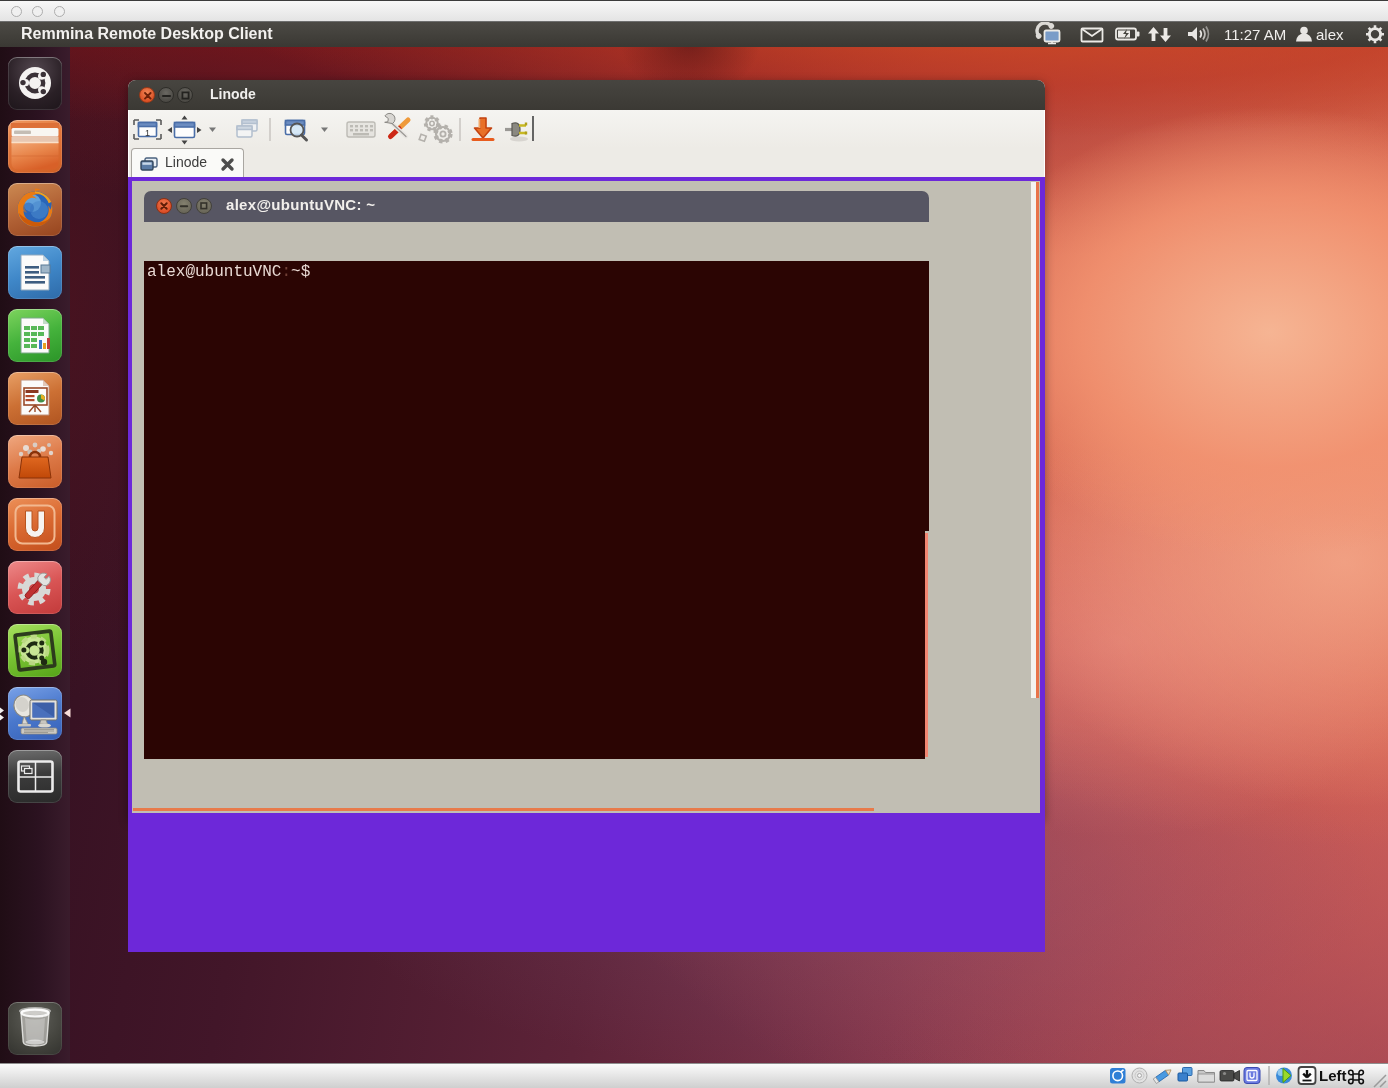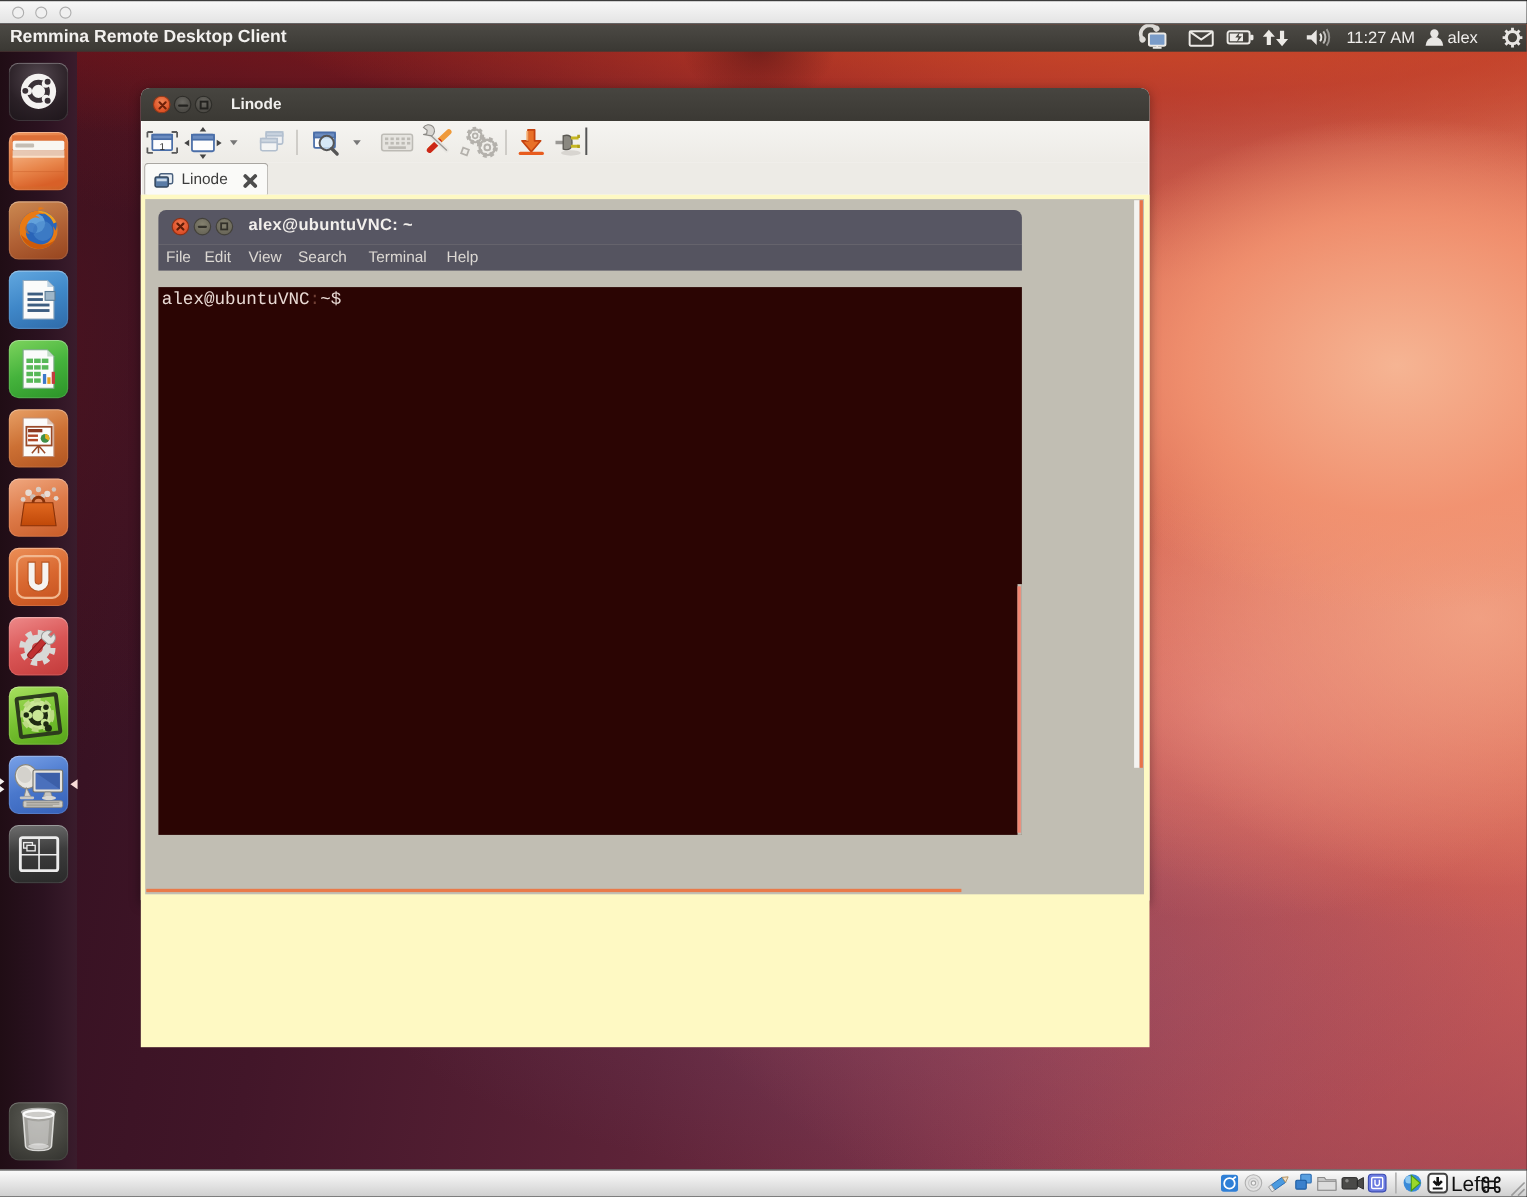--- a/index.html
+++ b/index.html
@@ -29,39 +29,39 @@
     background:linear-gradient(#f8f8f8,#e4e4e4);
     border-top:1px solid #3c3c3c;
     border-bottom:1px solid #6e6e6e;box-sizing:border-box;}
   .mdot{position:absolute;top:5px;width:11px;height:11px;border-radius:50%;
     border:1.5px solid #adadad;background:#f0f0f0;box-sizing:border-box;}
   #mactitle{position:absolute;top:3px;left:0;width:100%;text-align:center;
     font-size:13px;font-weight:bold;color:#454545;}
   
   #panel{left:0;top:22px;width:1388px;height:25px;
     background:linear-gradient(#4c4a45,#3a3833);}
-  #paneltitle{position:absolute;left:9px;top:3px;font-size:16px;font-weight:bold;color:#f3f1ef;}
+  #paneltitle{position:absolute;left:21px;top:3px;font-size:16px;font-weight:bold;color:#f3f1ef;}
   
   #launcher{left:0;top:47px;width:70px;height:1016px;background:linear-gradient(to right,#200d15,#2b1220 55%,#3a1c2c);}
   .tile{position:absolute;left:8px;width:54px;height:53px;border-radius:9px;
     box-shadow:inset 0 1px 0 rgba(255,255,255,.25), inset 0 0 0 1px rgba(255,255,255,.12);}
   
   #rwin{left:128px;top:80px;width:917px;height:740px;border-radius:8px 8px 2px 2px;
     background:#fff;box-shadow:0 2px 10px rgba(0,0,0,.35);}
   #rtitle{position:absolute;left:0;top:0;width:100%;height:30px;border-radius:8px 8px 0 0;
     background:linear-gradient(#474540,#3b3934);box-sizing:border-box;}
   .wbtn{position:absolute;top:7px;width:16px;height:16px;border-radius:50%;box-sizing:border-box;}
   #rtitletxt{position:absolute;left:82px;top:6px;font-size:14px;font-weight:bold;color:#f0efed;}
   #rtoolbar{position:absolute;left:1px;top:30px;width:915px;height:38px;
     background:linear-gradient(#f5f4f1,#edebe6);}
   #rtabs{position:absolute;left:1px;top:68px;width:915px;height:29px;
     background:#edebe6;border-bottom:1px solid #fdfdfc;}
   #rtab{position:absolute;left:2px;top:0px;width:113px;height:29px;background:#fafaf8;
     border:1px solid #a9a6a1;border-bottom:none;border-radius:4px 4px 0 0;box-sizing:border-box;}
-  #rbody{position:absolute;left:0;top:97px;width:917px;height:775px;background:#fef9c3;text-align:center;}
+  #rbody{position:absolute;left:0;top:97px;width:917px;height:775px;background:#6d28d9;text-align:center;}
   #rview{position:absolute;left:4px;top:4px;width:908px;height:632px;background:#c1beb3;}
   
   #term{position:absolute;left:12px;top:10px;width:785px;height:553px;}
   #ttitle{position:absolute;left:0;top:0;width:785px;height:31px;background:#575663;border-radius:7px 7px 0 0;}
   #tmenu{position:absolute;left:0;top:31px;width:785px;height:24px;background:#555460;}
   #tbody{position:absolute;left:0;top:70px;width:785px;height:498px;background:#2b0503;}
   .tbtn{position:absolute;top:7px;width:16px;height:16px;border-radius:50%;box-sizing:border-box;}
   #tmenu span{position:absolute;top:3px;font-size:14px;color:#dcd8d3;}
   #prompt{position:absolute;left:3px;top:2px;font-family:"Liberation Mono",monospace;
     font-size:16px;color:#e9dad4;white-space:pre;}
@@ -420,28 +420,20 @@
                 <path d="M3.8 7.2 L10.2 7.2" stroke="#33312a" stroke-width="2" stroke-linecap="round"></path>
               </svg>
             </div>
             <div class="tbtn" style="left:52px;background:radial-gradient(circle at 50% 35%,#84816f,#6b685a 70%);border:1px solid #43413a;">
               <svg width="14" height="14" viewBox="0 0 14 14" style="position:absolute;left:0;top:0;">
                 <rect x="4" y="4" width="5.6" height="5.6" fill="none" stroke="#33312a" stroke-width="1.6"></rect>
               </svg>
             </div>
             <div style="position:absolute;left:82px;top:5px;font-size:15px;font-weight:bold;color:#f2efec;letter-spacing:0.3px;">alex@ubuntuVNC: ~</div>
           </div>
-          <div id="tmenu">
-            <span style="left:7px;">File</span>
-            <span style="left:42px;">Edit</span>
-            <span style="left:82px;">View</span>
-            <span style="left:127px;">Search</span>
-            <span style="left:191px;">Terminal</span>
-            <span style="left:262px;">Help</span>
-          </div>
           <div id="tbody">
             <div id="prompt">alex@ubuntuVNC<span style="color:#714036;">:</span>~$</div>
             <div style="position:absolute;left:781px;top:270px;width:4px;height:228px;background:#c1beb3;"></div>
             <div style="position:absolute;left:781px;top:272px;width:3px;height:224px;background:#f28672;"></div>
           </div>
         </div>
 
         <div style="position:absolute;left:899px;top:1px;width:5px;height:516px;background:#f4f3f0;"></div>
         <div style="position:absolute;left:904px;top:1px;width:3px;height:516px;background:#e8744a;"></div>
         <div style="position:absolute;left:1px;top:627px;width:741px;height:3px;background:#e87a4a;"></div>
@@ -543,20 +535,20 @@
       <line x1="171" y1="3" x2="171" y2="22" stroke="#b0b0b0" stroke-width="1.5"></line>
 
       <circle cx="186" cy="12.5" r="8" fill="#3a8ad8"></circle>
       <circle cx="183" cy="9.5" r="3.5" fill="#8ec8f0"></circle>
       <path d="M185 5.5 l8 7 -8 7 z" fill="#9ad82a" stroke="#4a9a10" stroke-width="1"></path>
 
       <rect x="200.5" y="4" width="17" height="17" rx="3" fill="#fcfcfc" stroke="#444" stroke-width="1.8"></rect>
       <path d="M209 7 v7.5 M209 14.5 l-3.8 -3.8 M209 14.5 l3.8 -3.8" stroke="#111" stroke-width="2.4"></path>
       <path d="M204.5 17.5 h9" stroke="#111" stroke-width="1.8"></path>
     </svg>
-    <div style="position:absolute;left:1319px;top:3px;font-size:19px;color:#111;">Left</div>
+    <div style="position:absolute;left:1319px;top:3px;font-size:15px;color:#111;font-weight:bold;">Left</div>
     <svg width="18" height="18" viewBox="0 0 18 18" style="position:absolute;left:1347px;top:4px;">
       <path d="M6 6 h6 v6 h-6 z M6 6 v-1.5 a2.2 2.2 0 1 0 -2.2 2.2 h2.2 M12 6 v-1.5 a2.2 2.2 0 1 1 2.2 2.2 h-2.2 M6 12 v1.5 a2.2 2.2 0 1 1 -2.2 -2.2 h2.2 M12 12 v1.5 a2.2 2.2 0 1 0 2.2 -2.2 h-2.2" fill="none" stroke="#111" stroke-width="1.6"></path>
     </svg>
     <svg width="16" height="16" viewBox="0 0 16 16" style="position:absolute;left:1371px;top:8px;">
       <path d="M15 3 L3 15 M15 9 L9 15" stroke="#9a9a9a" stroke-width="1.5"></path>
     </svg>
   </div>
 
 </body></html>

